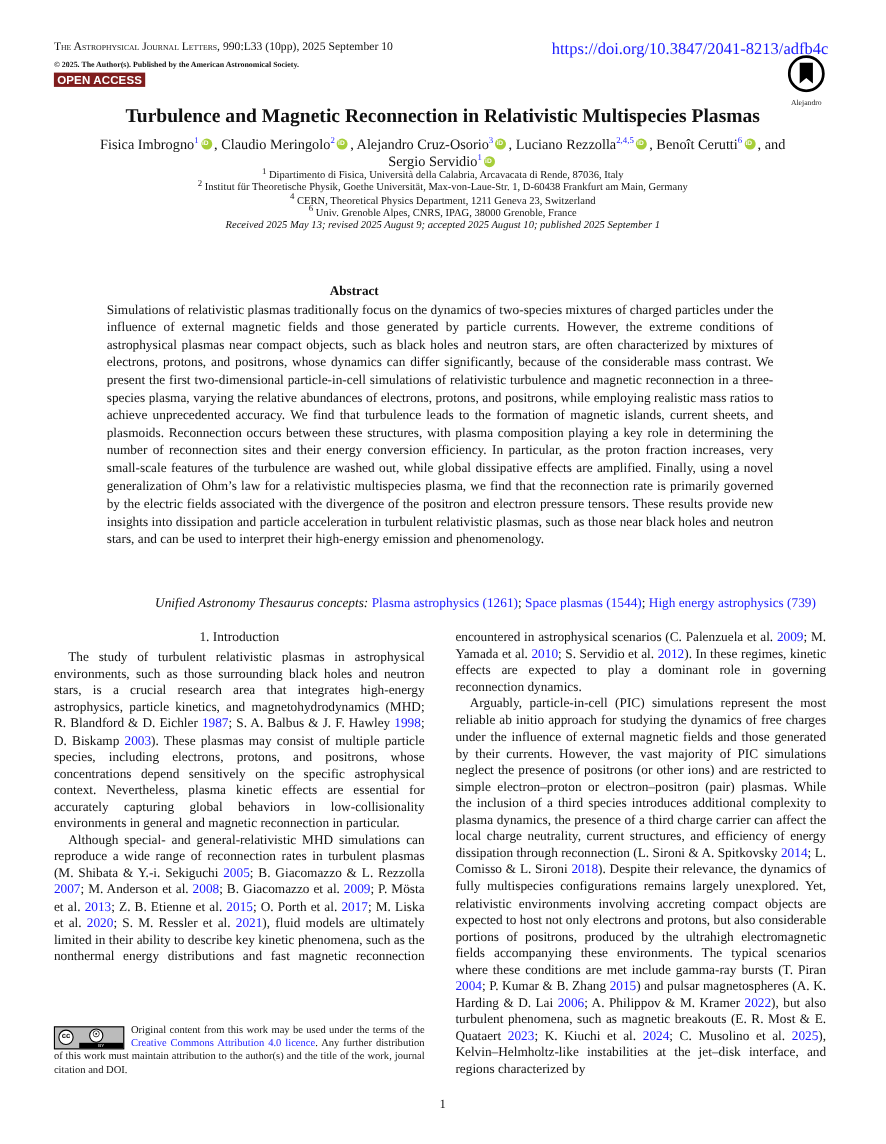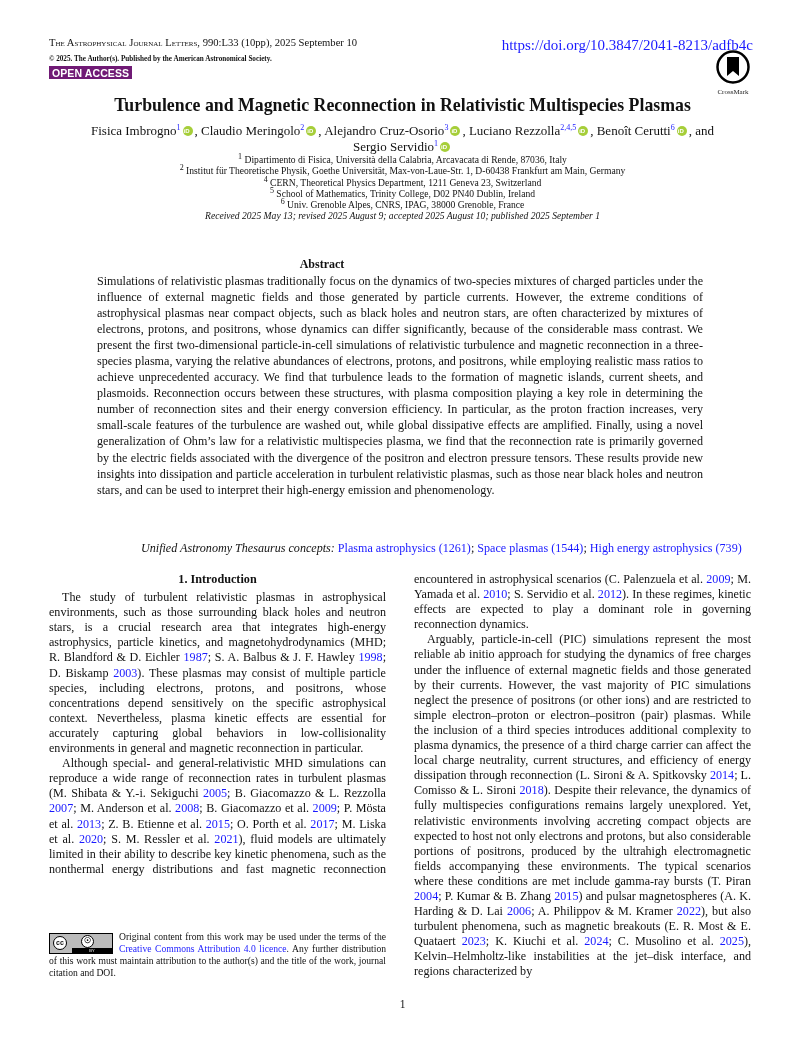--- a/index.html
+++ b/index.html
@@ -5,21 +5,21 @@
   html, body { margin:0; padding:0; background:#ffffff; }
   body { width:805px; height:1040px; position:relative; overflow:hidden;
          font-family:"Liberation Serif", "DejaVu Serif", serif; color:#111; }
   a, .link { color:#1a1aff; text-decoration:none; }
   .abs { position:absolute; }
 
   
   #journal-line { left:49px; top:37px; font-size:10.6px; white-space:nowrap; }
   #journal-line .sc { font-variant:small-caps; }
   #copyright { left:49px; top:55px; font-size:7.2px;font-weight:bold; }
-  #open-access { left:49px; top:66px; background:#701a75; color:#fff;
+  #open-access { left:49px; top:66px; background:#7f1d1d; color:#fff;
                  font-family:"Liberation Sans", sans-serif; font-weight:bold;
                  font-size:10.5px; padding:1px 3px 0 3px; line-height:12px; letter-spacing:0.1px;}
   #doi { right:52px; top:37px; font-size:15px; }
   #crossmark { left:708px; top:50px; width:50px; text-align:center; }
   #crossmark-label { font-size:7px; display:block; margin-top:0px; color:#222; }
 
   
   #title { left:0; width:805px; top:95px; text-align:center; font-weight:bold; font-size:17.8px; }
   #authors { left:60px; width:685px; top:123px; text-align:center; font-size:13px; line-height:16px; }
   sup { font-size:8px; vertical-align:super; line-height:0; }
@@ -34,21 +34,21 @@
   
   #abstract-heading { left:0; width:644px; top:257px; text-align:center; font-weight:bold; font-size:12px; }
   #abstract-text { left:97px; width:606px; top:273px; font-size:12.1px; line-height:16.05px; text-align:justify; }
   #uat { left:97px; width:606px; top:541px; font-size:12.1px; line-height:15px;margin-left:44px; }
   #uat .label { font-style:italic; }
 
   
   .col { width:337px; font-size:12.1px; line-height:15.1px; text-align:justify; }
   #col-left { left:49px; top:572px; }
   #col-right { left:414px; top:572px; }
-  .section-heading { text-align:center; font-weight:bold; font-size:12.2px; margin-bottom:3px; }
+  .section-heading { text-align:center; font-weight:normal; font-size:12.2px; margin-bottom:3px; }
   .para { text-indent:13px; margin:0; }
   .para.noindent { text-indent:0; }
   .last-line-justify { text-align-last:justify; }
 
   #license { left:49px; width:337px; top:931px; font-size:9.6px; line-height:11.9px; text-align:justify; }
   #cc-badge { float:left; width:62px; height:19px; border:1px solid #000; margin:2px 6px 0 0;
               position:relative; background:#bbb; }
   #cc-badge .cc { position:absolute; left:3px; top:2px; width:14px; height:14px; border-radius:50%;
                   background:#fff; border:1.5px solid #000; box-sizing:border-box;
                   font-family:"Liberation Sans", sans-serif; font-weight:bold; font-size:7px;
@@ -69,40 +69,39 @@
 <div id="copyright" class="abs">© 2025. The Author(s). Published by the American Astronomical Society.</div>
 <div id="open-access" class="abs">OPEN ACCESS</div>
 <a id="doi" class="abs" href="#">https://doi.org/10.3847/2041-8213/adfb4c</a>
 <div id="crossmark" class="abs">
   <span>
     <svg width="34" height="34" viewBox="0 0 34 34">
       <circle cx="17" cy="17" r="15.5" fill="#fff" stroke="#000" stroke-width="2.5"></circle>
       <path d="M11 7 h12 v19 l-6 -5 l-6 5 z" fill="#000"></path>
     </svg>
   </span>
-  <span id="crossmark-label">CrossMark</span>
+  <span id="crossmark-label">Alejandro</span>
 </div>
 
 <div id="title" class="abs">Turbulence and Magnetic Reconnection in Relativistic Multispecies Plasmas</div>
 
 <div id="authors" class="abs">
   <span><span>Fisica Imbrogno</span><sup class="blue-sup">1</sup><span class="orcid"></span><span>, </span></span>
   <span><span>Claudio Meringolo</span><sup class="blue-sup">2</sup><span class="orcid"></span><span>, </span></span>
   <span><span>Alejandro Cruz-Osorio</span><sup class="blue-sup">3</sup><span class="orcid"></span><span>, </span></span>
   <span><span>Luciano Rezzolla</span><sup class="blue-sup">2,4,5</sup><span class="orcid"></span><span>, </span></span>
   <span><span>Benoît Cerutti</span><sup class="blue-sup">6</sup><span class="orcid"></span><span>, and </span></span>
   <br>
   <span><span>Sergio Servidio</span><sup class="blue-sup">1</sup><span class="orcid"></span></span>
 </div>
 
 <div id="affiliations" class="abs">
   <div><sup>1</sup> <span>Dipartimento di Fisica, Università della Calabria, Arcavacata di Rende, 87036, Italy</span></div>
   <div><sup>2</sup> <span>Institut für Theoretische Physik, Goethe Universität, Max-von-Laue-Str. 1, D-60438 Frankfurt am Main, Germany</span></div>
   <div><sup>4</sup> <span>CERN, Theoretical Physics Department, 1211 Geneva 23, Switzerland</span></div>
-  <div><sup>5</sup> <span>School of Mathematics, Trinity College, D02 PN40 Dublin, Ireland</span></div>
   <div><sup>6</sup> <span>Univ. Grenoble Alpes, CNRS, IPAG, 38000 Grenoble, France</span></div>
   <div id="received">Received 2025 May 13; revised 2025 August 9; accepted 2025 August 10; published 2025 September 1</div>
 </div>
 
 <div id="abstract-heading" class="abs">Abstract</div>
 <div id="abstract-text" class="abs">Simulations of relativistic plasmas traditionally focus on the dynamics of two-species mixtures of charged particles under the influence of external magnetic fields and those generated by particle currents. However, the extreme conditions of astrophysical plasmas near compact objects, such as black holes and neutron stars, are often characterized by mixtures of electrons, protons, and positrons, whose dynamics can differ significantly, because of the considerable mass contrast. We present the first two-dimensional particle-in-cell simulations of relativistic turbulence and magnetic reconnection in a three-species plasma, varying the relative abundances of electrons, protons, and positrons, while employing realistic mass ratios to achieve unprecedented accuracy. We find that turbulence leads to the formation of magnetic islands, current sheets, and plasmoids. Reconnection occurs between these structures, with plasma composition playing a key role in determining the number of reconnection sites and their energy conversion efficiency. In particular, as the proton fraction increases, very small-scale features of the turbulence are washed out, while global dissipative effects are amplified. Finally, using a novel generalization of Ohm’s law for a relativistic multispecies plasma, we find that the reconnection rate is primarily governed by the electric fields associated with the divergence of the positron and electron pressure tensors. These results provide new insights into dissipation and particle acceleration in turbulent relativistic plasmas, such as those near black holes and neutron stars, and can be used to interpret their high-energy emission and phenomenology.</div>
 <div id="uat" class="abs">
   <span class="label">Unified Astronomy Thesaurus concepts:</span>
   <a href="#">Plasma astrophysics (1261)</a><span>; </span><a href="#">Space plasmas (1544)</a><span>; </span><a href="#">High energy astrophysics (739)</a>
 </div>

